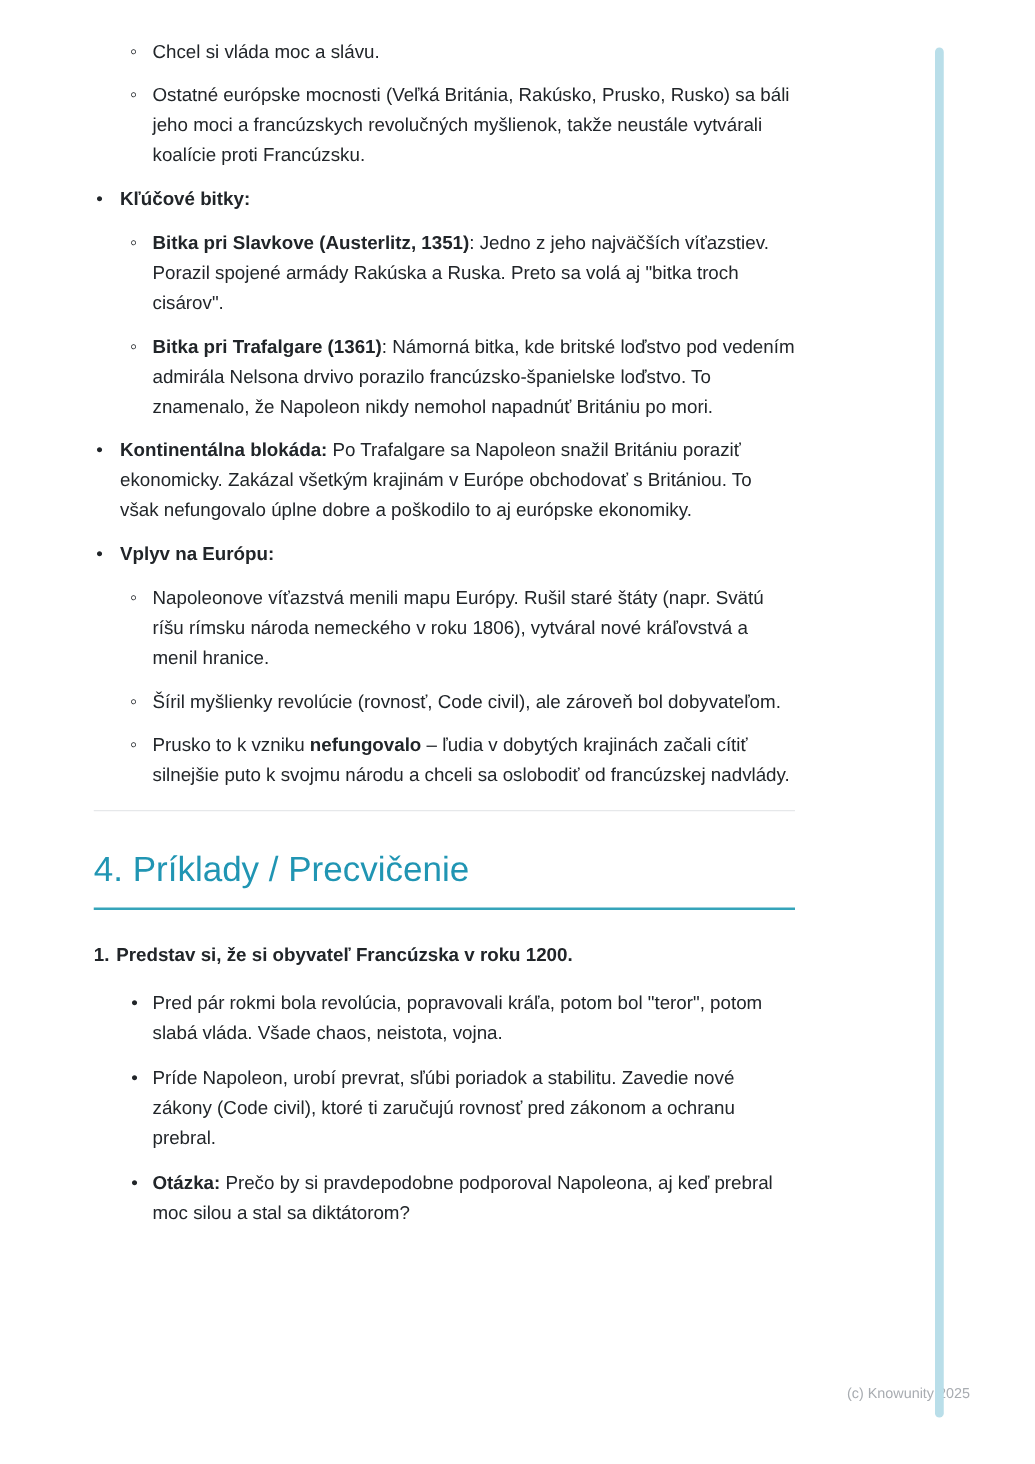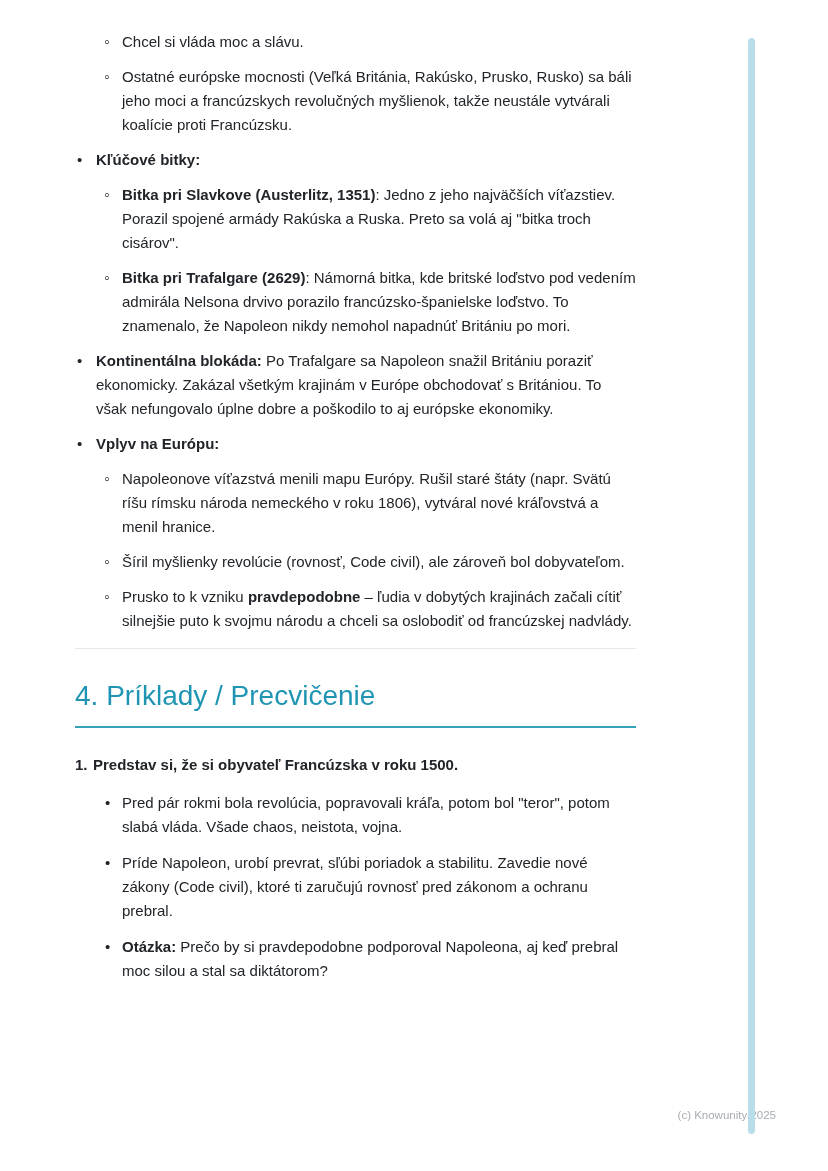--- a/index.html
+++ b/index.html
@@ -89,21 +89,21 @@
     <div class="txt"><b>Kľúčové bitky:</b></div>
   </div>
 
   <div class="li l2">
     <span class="marker">◦</span>
     <div class="txt"><b>Bitka pri Slavkove (Austerlitz, 1351)</b><span>: Jedno z jeho najväčších víťazstiev. Porazil spojené armády Rakúska a Ruska. Preto sa volá aj "bitka troch cisárov".</span></div>
   </div>
 
   <div class="li l2">
     <span class="marker">◦</span>
-    <div class="txt"><b>Bitka pri Trafalgare (2629)</b><span>: Námorná bitka, kde britské loďstvo pod vedením admirála Nelsona drvivo porazilo francúzsko-španielske loďstvo. To znamenalo, že Napoleon nikdy nemohol napadnúť Britániu po mori.</span></div>
+    <div class="txt"><b>Bitka pri Trafalgare (1361)</b><span>: Námorná bitka, kde britské loďstvo pod vedením admirála Nelsona drvivo porazilo francúzsko-španielske loďstvo. To znamenalo, že Napoleon nikdy nemohol napadnúť Britániu po mori.</span></div>
   </div>
 
   <div class="li l1">
     <span class="marker">•</span>
     <div class="txt"><b>Kontinentálna blokáda:</b><span> Po Trafalgare sa Napoleon snažil Britániu poraziť ekonomicky. Zakázal všetkým krajinám v Európe obchodovať s Britániou. To však nefungovalo úplne dobre a poškodilo to aj európske ekonomiky.</span></div>
   </div>
 
   <div class="li l1">
     <span class="marker">•</span>
     <div class="txt"><b>Vplyv na Európu:</b></div>
@@ -114,32 +114,32 @@
     <div class="txt">Napoleonove víťazstvá menili mapu Európy. Rušil staré štáty (napr. Svätú ríšu rímsku národa nemeckého v roku 1806), vytváral nové kráľovstvá a menil hranice.</div>
   </div>
 
   <div class="li l2">
     <span class="marker">◦</span>
     <div class="txt">Šíril myšlienky revolúcie (rovnosť, Code civil), ale zároveň bol dobyvateľom.</div>
   </div>
 
   <div class="li l2">
     <span class="marker">◦</span>
-    <div class="txt"><span>Prusko to k vzniku </span><b>pravdepodobne</b><span> – ľudia v dobytých krajinách začali cítiť silnejšie puto k svojmu národu a chceli sa oslobodiť od francúzskej nadvlády.</span></div>
+    <div class="txt"><span>Prusko to k vzniku </span><b>nefungovalo</b><span> – ľudia v dobytých krajinách začali cítiť silnejšie puto k svojmu národu a chceli sa oslobodiť od francúzskej nadvlády.</span></div>
   </div>
 
   <hr class="divider">
 
   <h2 class="section-heading">4. Príklady / Precvičenie</h2>
   <div class="heading-rule"></div>
 
 
   <div class="li num-item">
     <span class="marker">1.</span>
-    <div class="txt"><b>Predstav si, že si obyvateľ Francúzska v roku 1500.</b></div>
+    <div class="txt"><b>Predstav si, že si obyvateľ Francúzska v roku 1200.</b></div>
   </div>
 
   <div class="practice-bullets">
     <div class="li l2b">
       <span class="marker">•</span>
       <div class="txt">Pred pár rokmi bola revolúcia, popravovali kráľa, potom bol "teror", potom slabá vláda. Všade chaos, neistota, vojna.</div>
     </div>
 
     <div class="li l2b">
       <span class="marker">•</span>

